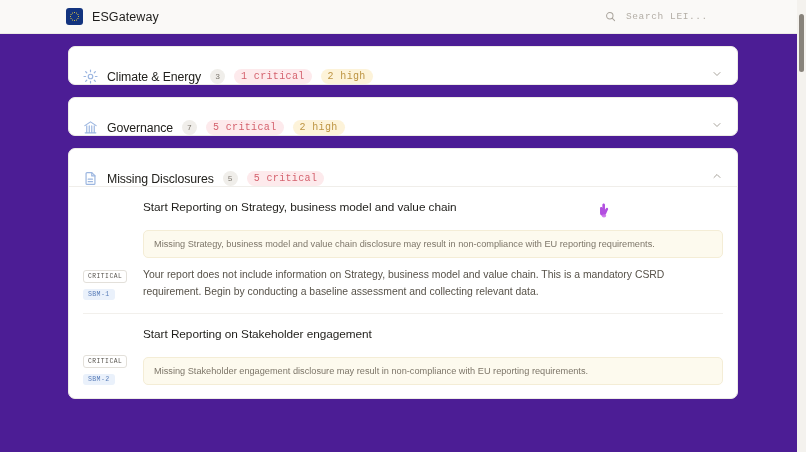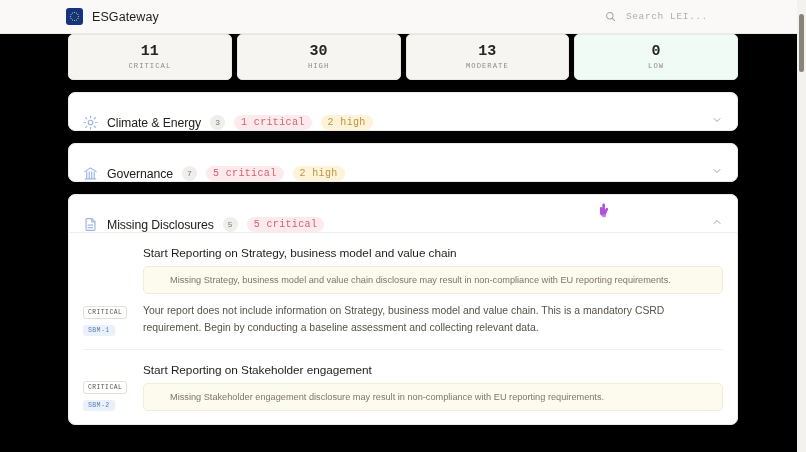--- a/index.html
+++ b/index.html
@@ -2,21 +2,21 @@
 <html><head>
 <meta charset="utf-8">
 <style>
   * { box-sizing: border-box; margin: 0; padding: 0; }
   html, body {
     width: 806px; height: 452px;
     font-family: "Liberation Sans", sans-serif;
     background: #faf9f7;
     overflow: hidden;
   }
-  .page { position: relative; width: 806px; height: 452px; background: #000000; }
+  .page { position: relative; width: 806px; height: 452px; background: #4c1d95; }
 
   
   .topbar {
     height: 34px; background: #faf9f7;
     display: flex; align-items: center;
     padding: 0 60px 0 66px;
     border-bottom: 1px solid #eceae5;
   }
   .brand { display: flex; align-items: center; gap: 9px; }
   .logo {
@@ -121,22 +121,22 @@
   }
   .tag-code {
     border-radius: 3px; background: #eaf1fb;
     padding: 2px 5px;
     font-family: "Liberation Mono", monospace;
     font-size: 6.6px; letter-spacing: .35px; color: #5b7fba;
   }
   .rec-main { flex: 1; min-width: 0; }
   .rec-title { font-size: 11.8px; color: #1f1e1a; letter-spacing: -.05px; }
   .rec-alert {
-    margin-top: 6px; background: #fdfaee; border: 1px solid #f4edd6;
-    border-radius: 5px; padding: 7px 26px;
+    margin-top: 16px; background: #fdfaee; border: 1px solid #f4edd6;
+    border-radius: 5px; padding: 7px 10px;
     font-size: 9.2px; color: #7d7669; line-height: 1.35;
   }
   .rec-desc {
     margin-top: 9px; font-size: 10.4px; color: #575249;
     line-height: 1.55; max-width: 600px;
   }
   .rec-ref {
     margin-top: 9px; display: flex; align-items: center; gap: 5px;
     font-size: 7.6px; color: #a09a91; letter-spacing: .1px;
   }
@@ -188,38 +188,20 @@
             <line x1="16" y1="16" x2="21" y2="21"></line>
         </svg>
       </span>
       <input class="search-input" type="text" placeholder="Search LEI..." style="">
     </div>
   </div>
 
   <div class="content">
 
 
-    <div class="stats">
-      <div class="stat">
-        <span class="stat-val">11</span>
-        <span class="stat-lbl">CRITICAL</span>
-      </div>
-      <div class="stat">
-        <span class="stat-val">30</span>
-        <span class="stat-lbl">HIGH</span>
-      </div>
-      <div class="stat">
-        <span class="stat-val">13</span>
-        <span class="stat-lbl">MODERATE</span>
-      </div>
-      <div class="stat low">
-        <span class="stat-val">0</span>
-        <span class="stat-lbl">LOW</span>
-      </div>
-    </div>
 
     <div class="cat">
       <div class="cat-head">
         <span class="cat-icon">
           <svg width="15" height="15" viewBox="0 0 24 24" fill="none" stroke="#9cb6e0" stroke-width="1.9" stroke-linecap="round">
             <circle cx="12" cy="12" r="3.6"></circle>
             <line x1="12" y1="1.6" x2="12" y2="4.2"></line>
               <line x1="12" y1="19.8" x2="12" y2="22.4"></line>
             <line x1="4.2" y1="4.2" x2="6" y2="6"></line>
               <line x1="18" y1="18" x2="19.8" y2="19.8"></line>

